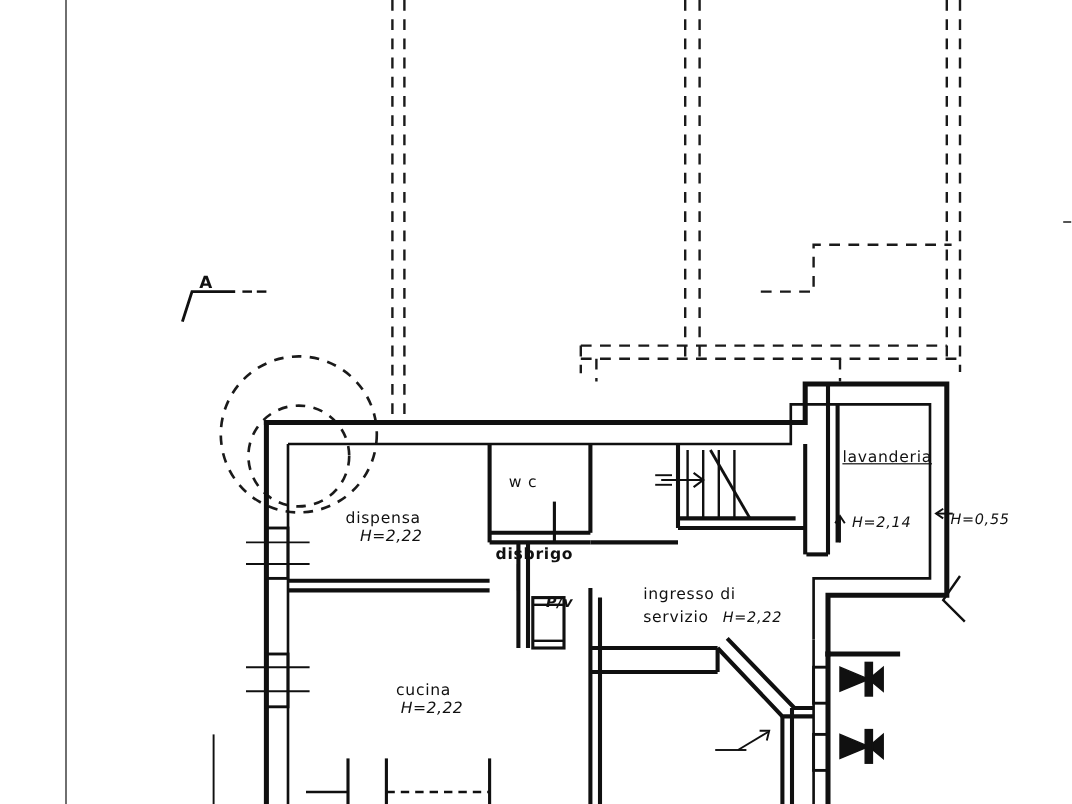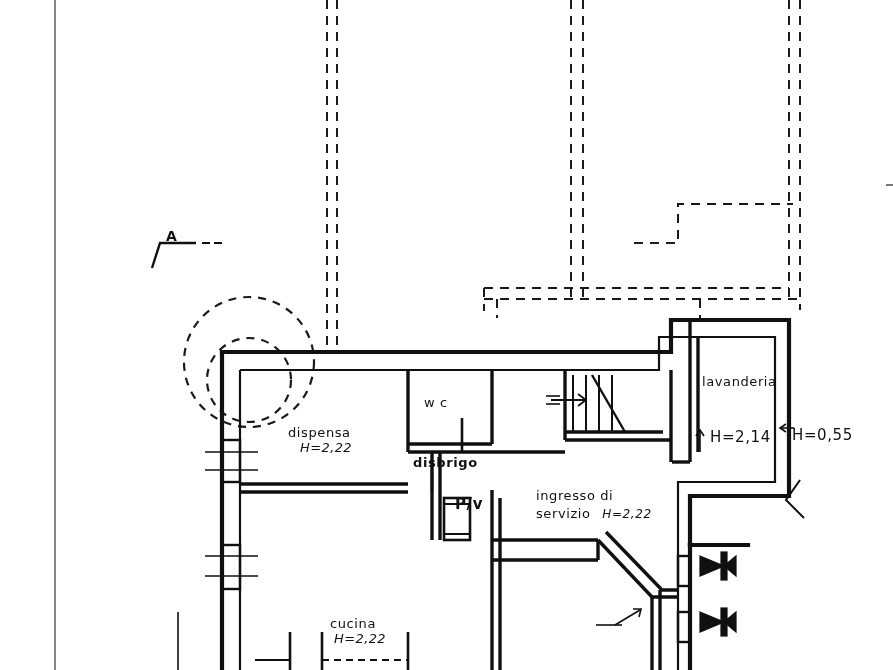--- a/index.html
+++ b/index.html
@@ -38,21 +38,22 @@
     font-style: italic;
     display: block;
     letter-spacing: 0.4px;
   }
   .lbl-inline {
     font-size: 12px;
     font-style: italic;
     display: inline;
   }
   .lbl-small {
-    font-size: 15px;
+    font-size: 12px;
+    font-style: italic;
   }
   .lbl-section {
     font-size: 14px;
     font-weight: bold;
   }
 </style>
 </head>
 <body>
 
 <div id="plan-root">
@@ -239,29 +240,29 @@
   </div>
 
   <div class="room-label" style="left:536px; top:488px;">
     <span class="lbl-name">ingresso di</span>
     <span style="display:block;">
       <span class="lbl-name" style="display:inline;">servizio</span>
       <span class="lbl-inline" style="margin-left:6px;">H=2,22</span>
     </span>
   </div>
 
-  <div class="room-label" style="left:702px; top:374px;">
+  <div class="room-label" style="left:702px; top:374px;text-decoration:underline;">
     <span class="lbl-name">lavanderia</span>
   </div>
 
   <div class="room-label lbl-small" style="left:710px; top:428px;">H=2,14</div>
 
   <div class="room-label lbl-small" style="left:792px; top:426px;">H=0,55</div>
 
-  <div class="room-label" style="left:330px; top:568px;margin-top:48px;">
+  <div class="room-label" style="left:330px; top:568px;">
     <span class="lbl-name">cucina</span>
     <span class="lbl-h" style="margin-left:4px;">H=2,22</span>
   </div>
 
 
   <div class="room-label lbl-small" style="left:455px; top:495px; font-weight:bold;">P/v</div>
 
 </div>
 
 </body></html>

